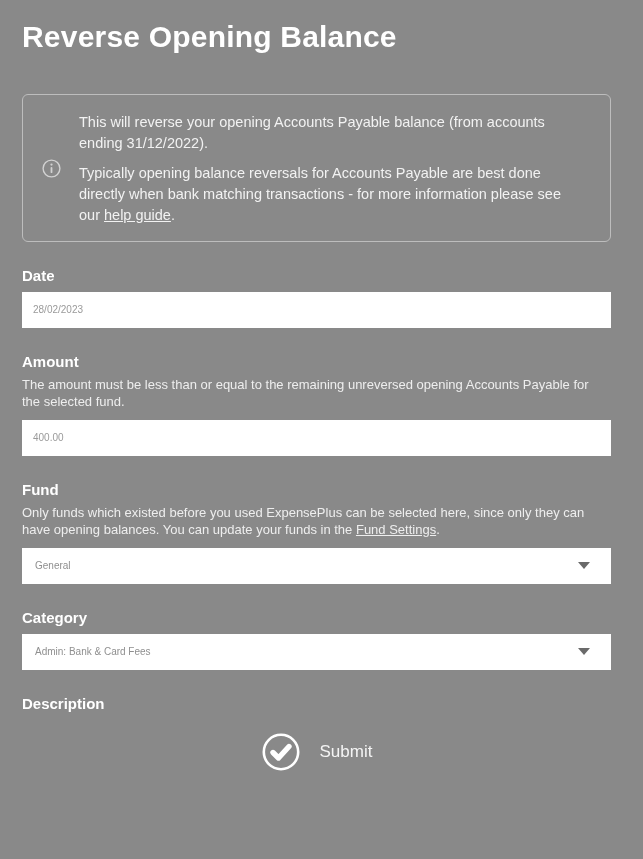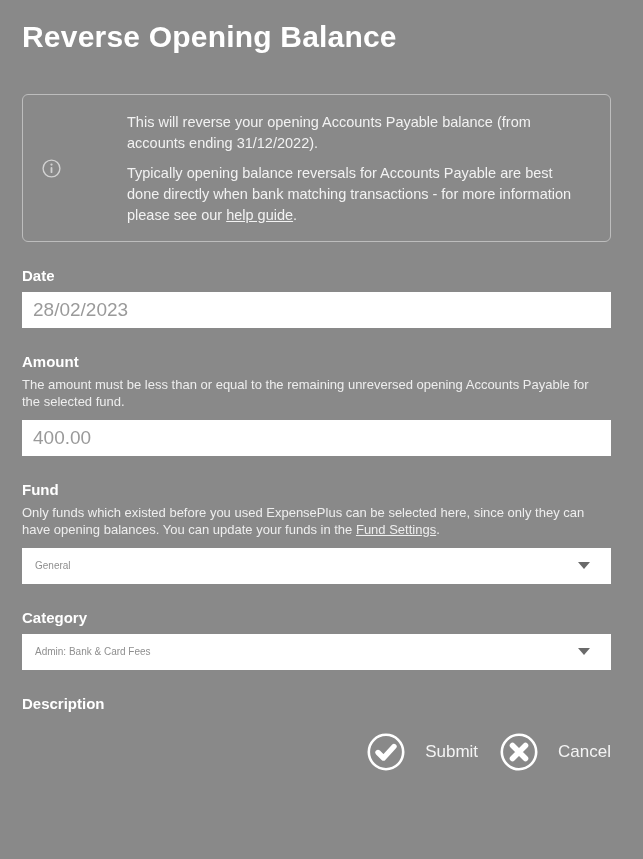--- a/index.html
+++ b/index.html
@@ -28,21 +28,20 @@
   
   .info-box {
     margin-top: 38px;
     width: 589px;
     min-height: 145px;
     border: 1px solid #bdbdbd;
     border-radius: 6px;
     display: flex;
     align-items: center;
     padding: 17px 36px 15px 0;
-    gap: 48px;
   }
   .info-icon-col {
     width: 56px;
     flex: 0 0 56px;
     display: flex;
     justify-content: center;
     align-items: center;
   }
   .info-text { flex: 1; }
   .info-text p {
@@ -81,21 +80,21 @@
   .text-input {
     display: block;
     width: 589px;
     height: 36px;
     background: #ffffff;
     border: none;
     border-radius: 0;
     outline: none;
     padding: 0 11px;
     font-family: "Liberation Sans", sans-serif;
-    font-size: 19px;
+    font-size: 10px;
     color: #9a9a9a;
   }
   .text-input.lighter { color: #b5b5b5; }
   .select-box {
     width: 589px;
     height: 36px;
     background: #ffffff;
     display: flex;
     align-items: center;
     padding: 0 13px;
@@ -112,21 +111,21 @@
     border-left: 6px solid transparent;
     border-right: 6px solid transparent;
     border-top: 7px solid #6a6a6a;
     margin-right: 8px;
   }
   
   .actions {
     margin-top: 20px;
     width: 589px;
     display: flex;
-    justify-content: flex-end;
+    justify-content: center;
     align-items: center;
   }
   .action-btn {
     background: transparent;
     border: none;
     display: flex;
     align-items: center;
     cursor: pointer;
     padding: 0;
     font-family: "Liberation Sans", sans-serif;
@@ -197,24 +196,15 @@
   <div class="actions">
     <button class="action-btn">
       <span>
         <svg class="action-icon" width="40" height="40" viewBox="0 0 40 40">
           <circle cx="20" cy="20" r="17.2" fill="none" stroke="#ffffff" stroke-width="2.6"></circle>
           <path d="M12 20.5 L17.5 26 L28 14.5" fill="none" stroke="#ffffff" stroke-width="5.4" stroke-linecap="round" stroke-linejoin="round"></path>
         </svg>
       </span>
       <span class="btn-label">Submit</span>
     </button>
-    <button class="action-btn">
-      <span>
-        <svg class="action-icon" width="40" height="40" viewBox="0 0 40 40">
-          <circle cx="20" cy="20" r="17.2" fill="none" stroke="#ffffff" stroke-width="2.6"></circle>
-          <path d="M13.5 13.5 L26.5 26.5 M26.5 13.5 L13.5 26.5" fill="none" stroke="#ffffff" stroke-width="5.6" stroke-linecap="round"></path>
-        </svg>
-      </span>
-      <span class="btn-label">Cancel</span>
-    </button>
   </div>
 
 </div>
 
 </body></html>

